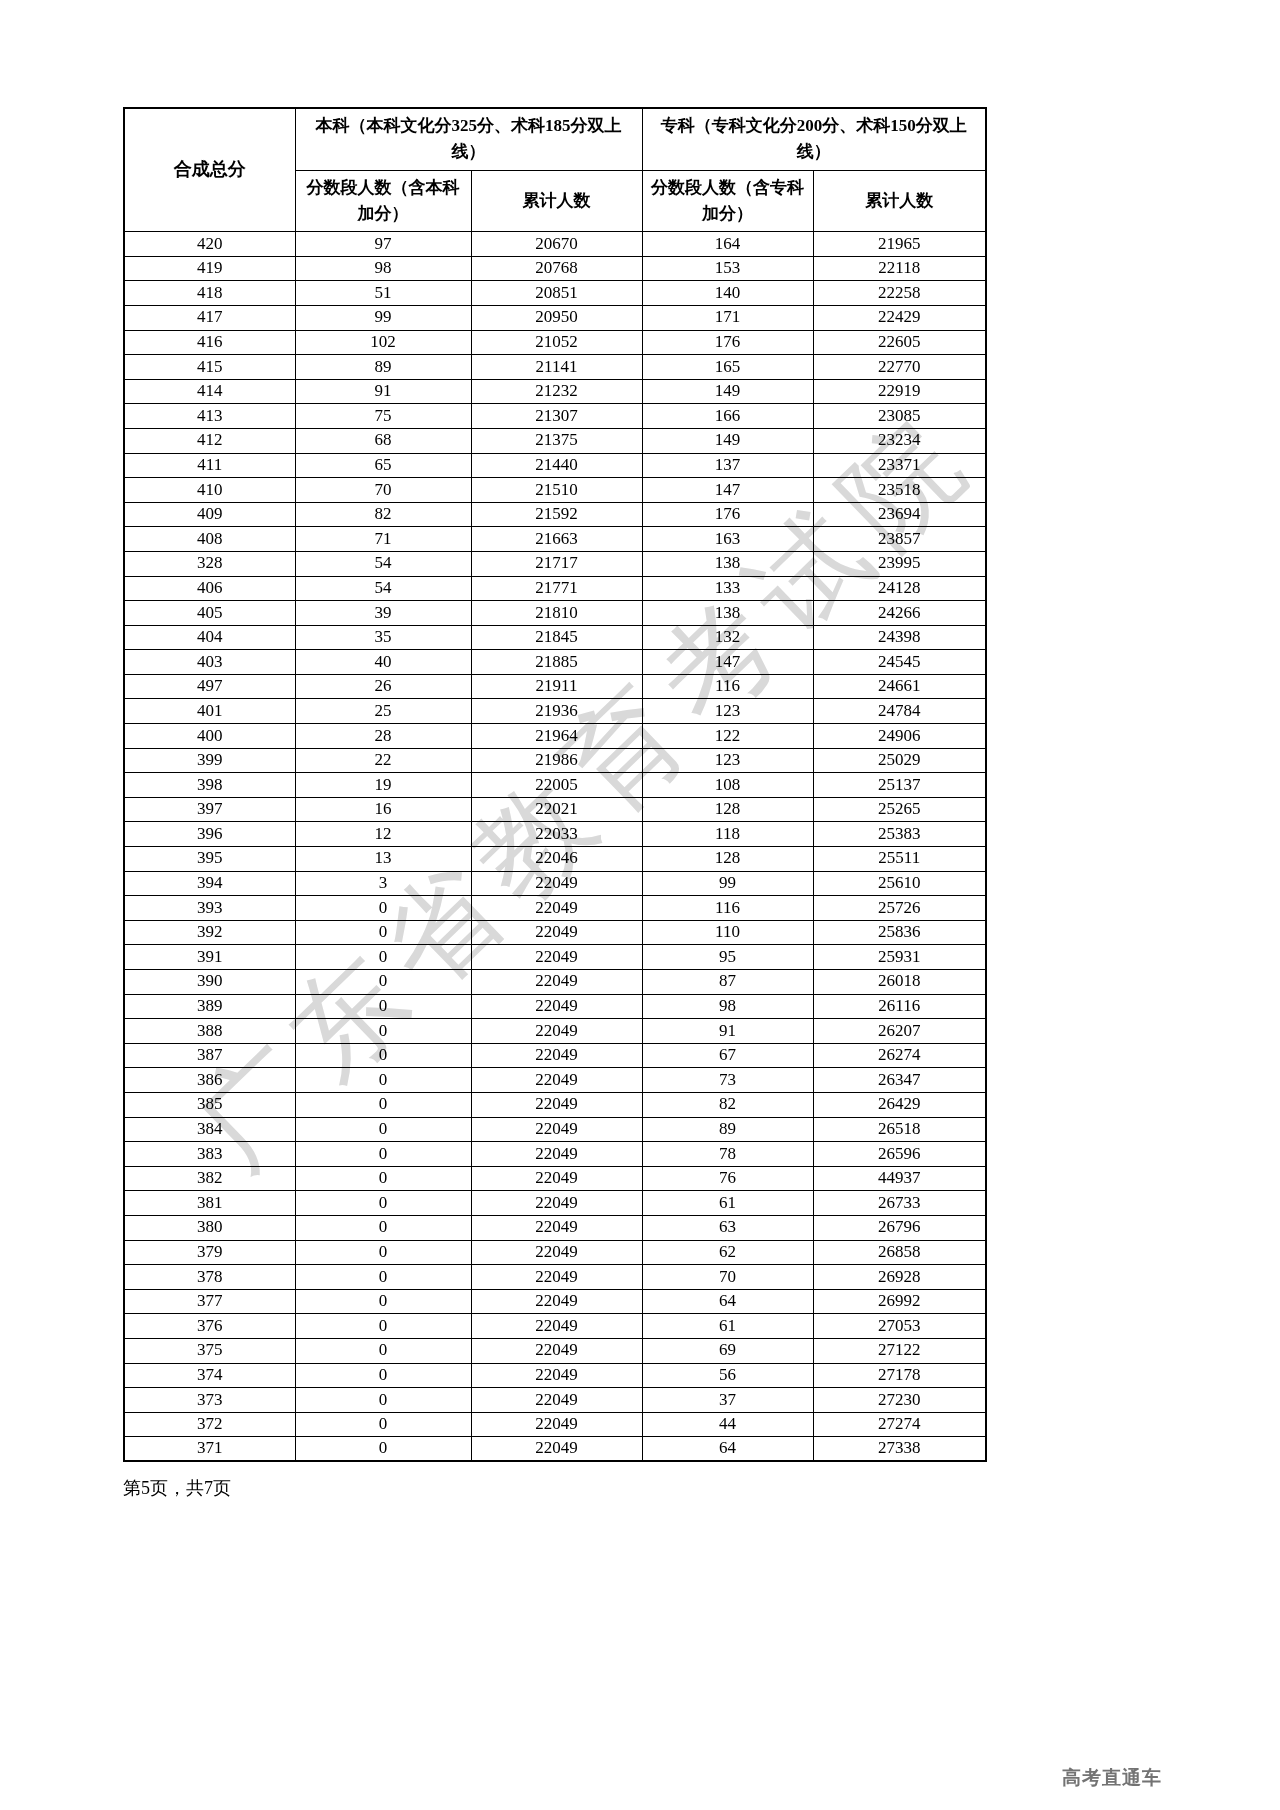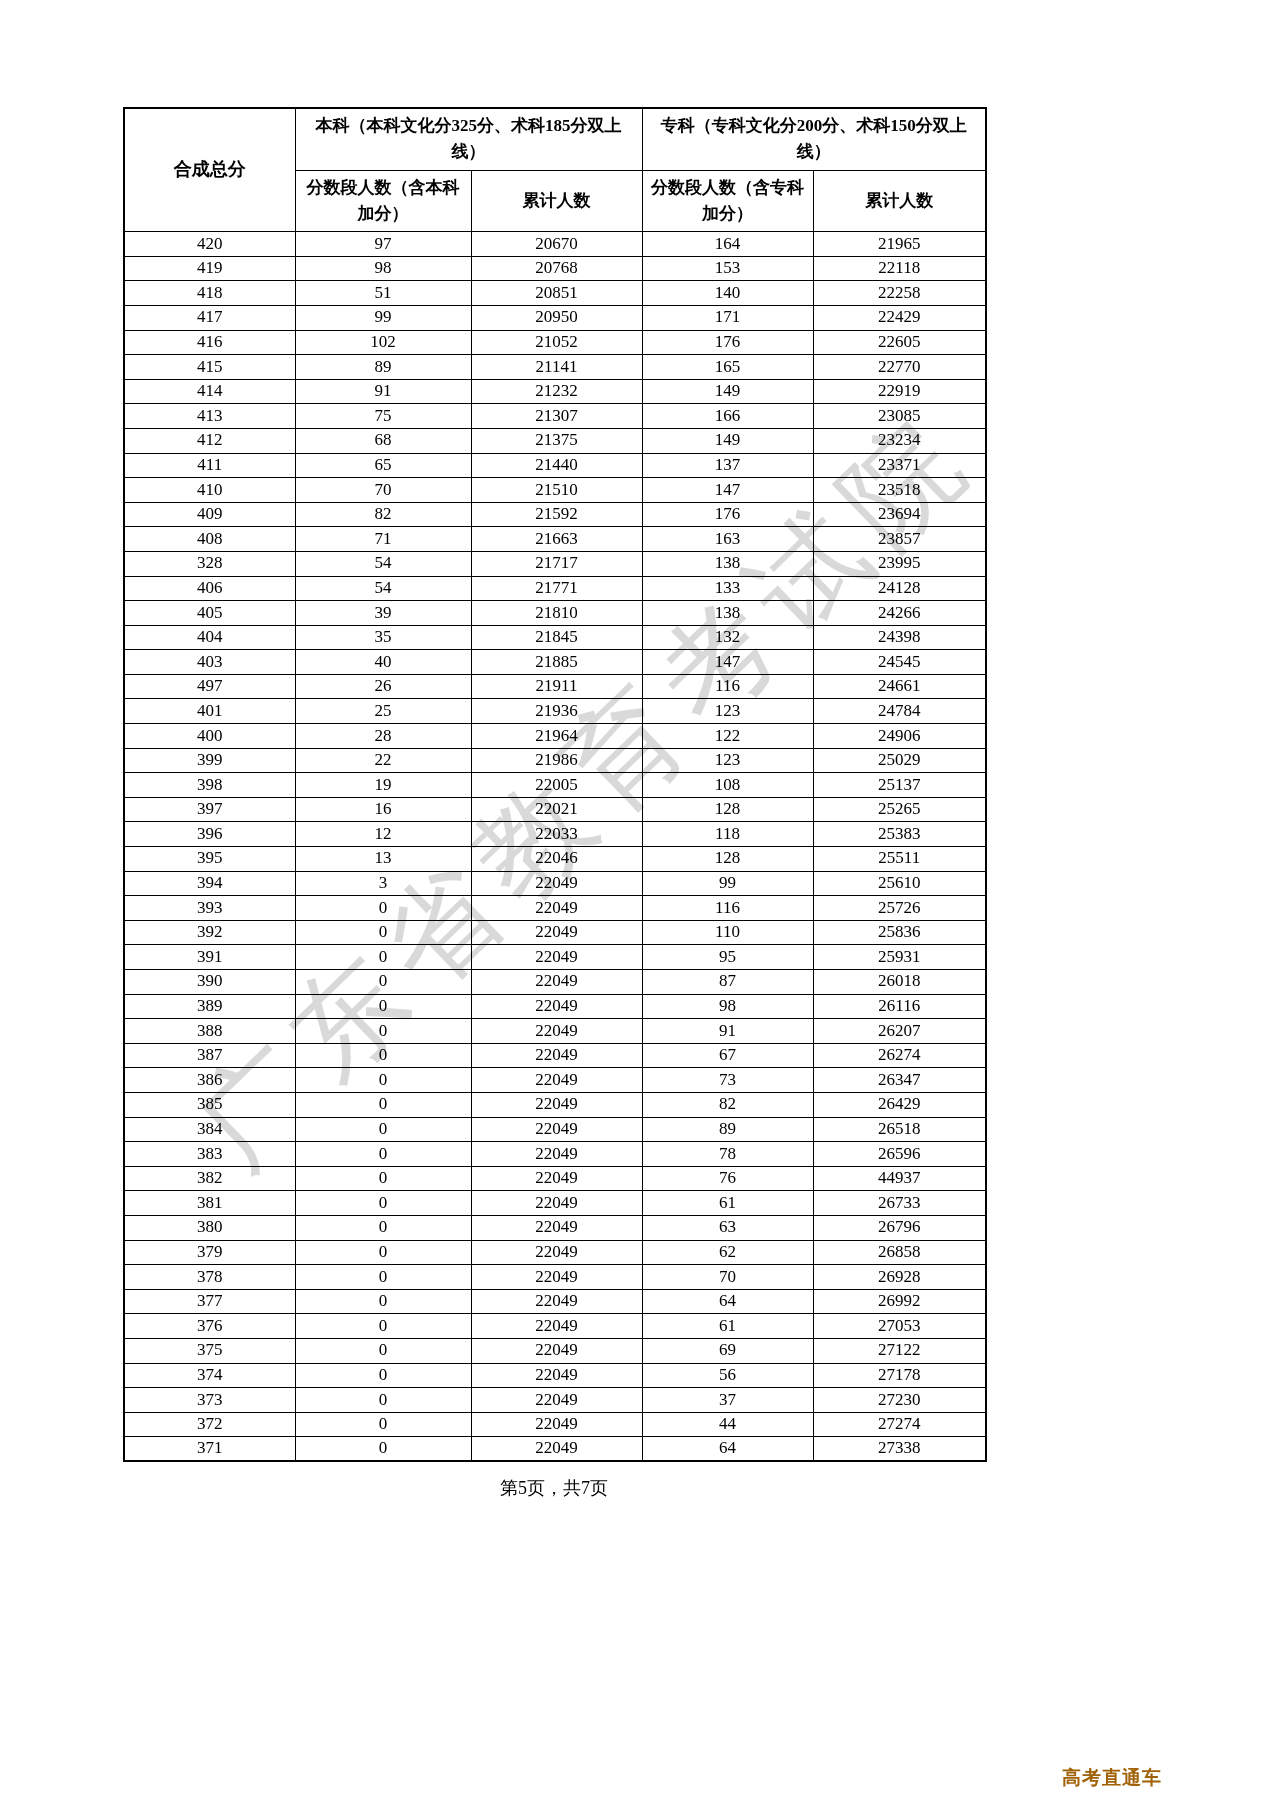--- a/index.html
+++ b/index.html
@@ -60,32 +60,31 @@
     text-align: center;
     vertical-align: middle;
     padding: 0;
     background: transparent;
   }
   .page-footer {
     position: absolute;
     left: 123px;
     top: 1476px;
     width: 862px;
-    text-align: center;
     font-size: 18px;
     z-index: 1;
   }
   .brand-logo {
     position: absolute;
     left: 1062px;
     top: 1765px;
     font-family: "Liberation Sans", sans-serif;
     font-size: 19px;
     font-weight: bold;
-    color: #a16207;
+    color: #737373;
     letter-spacing: 1px;
     z-index: 1;
   }
 </style>
 </head>
 <body>
 
 <div class="watermark">广东省教育考试院</div>
 
 <table class="score-table">

